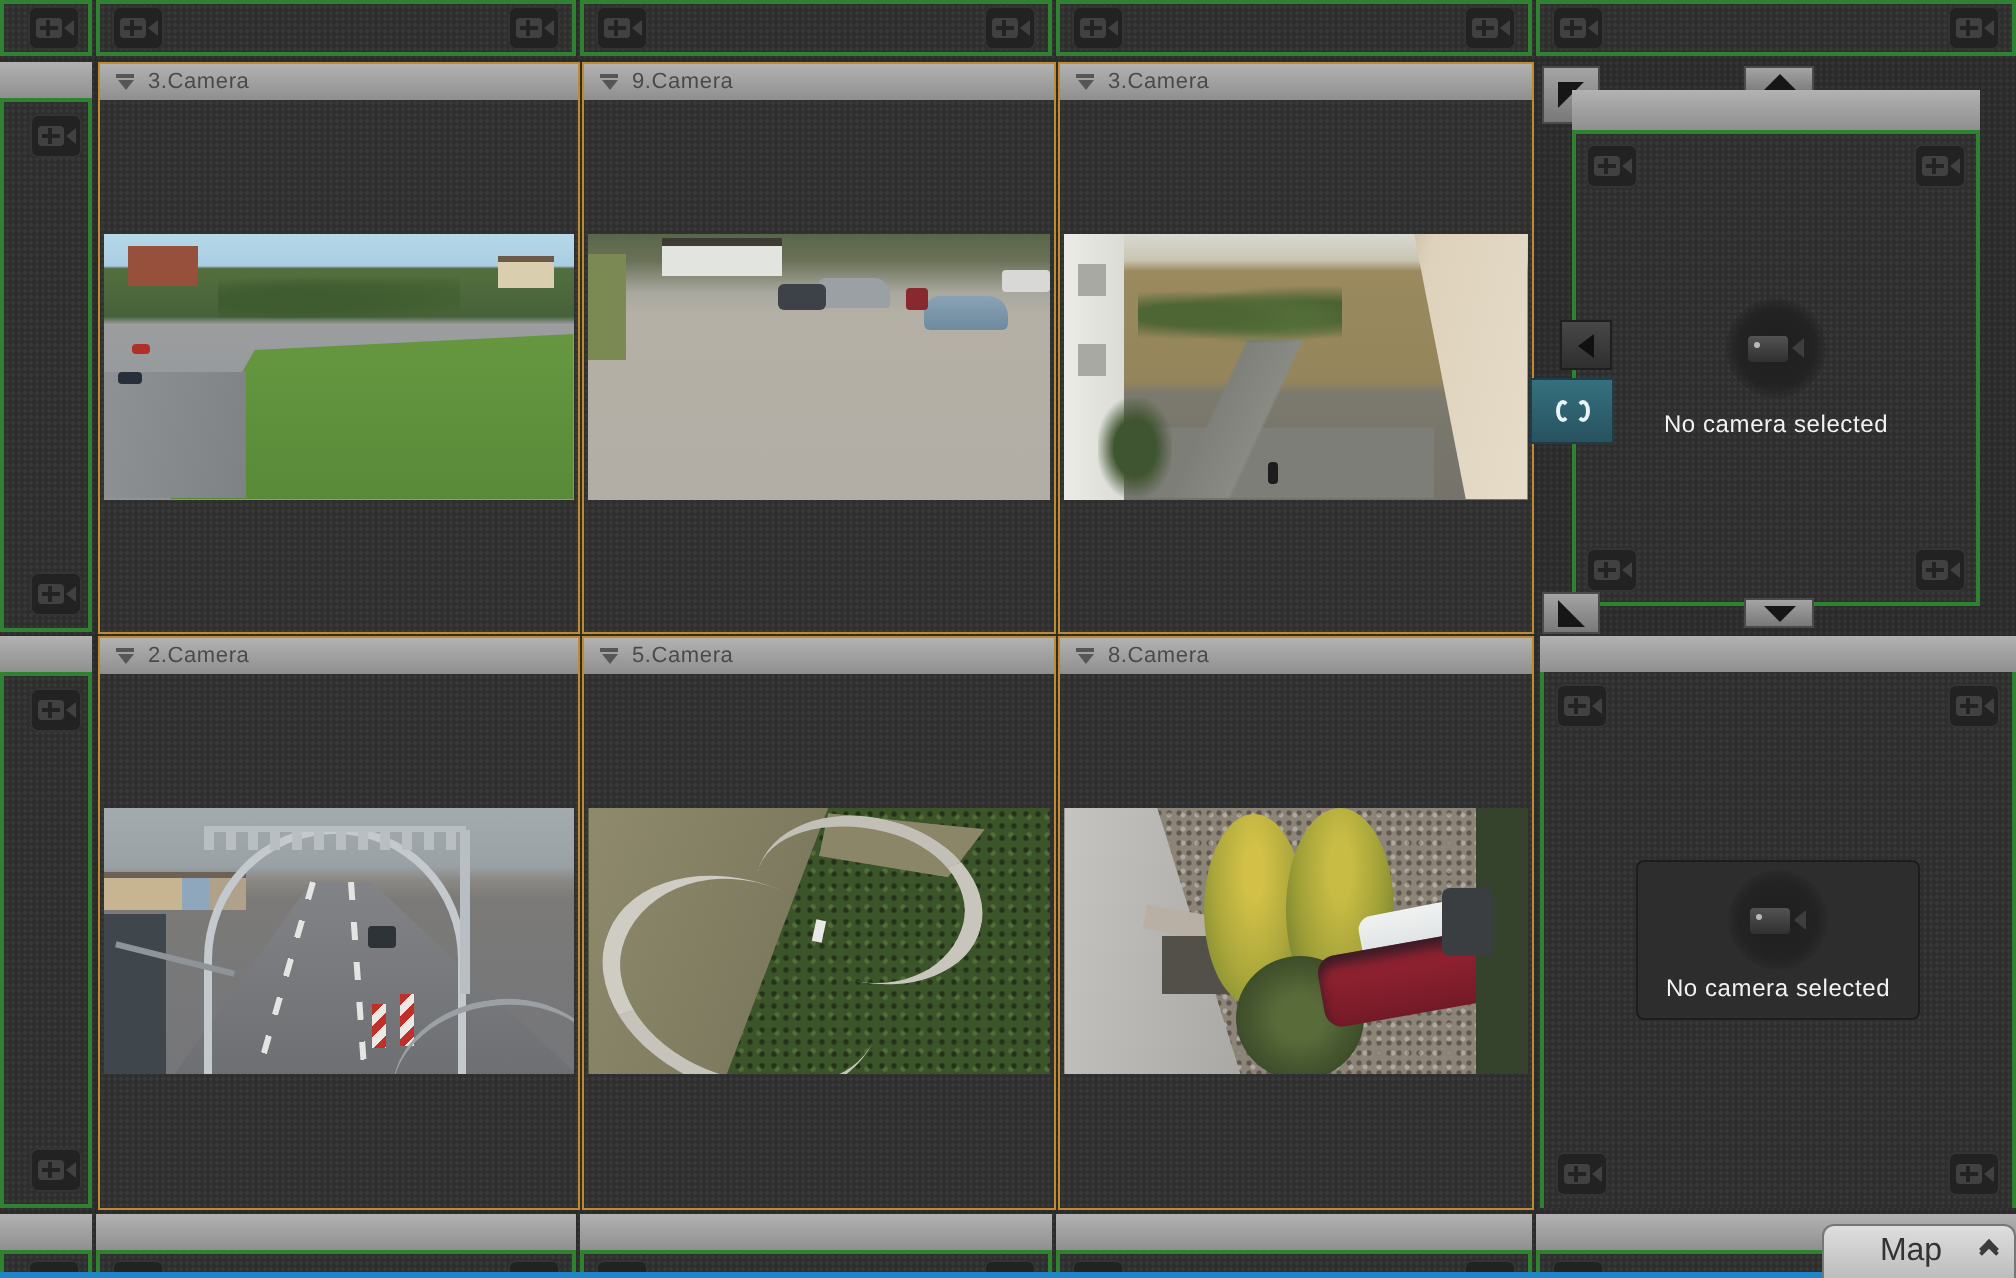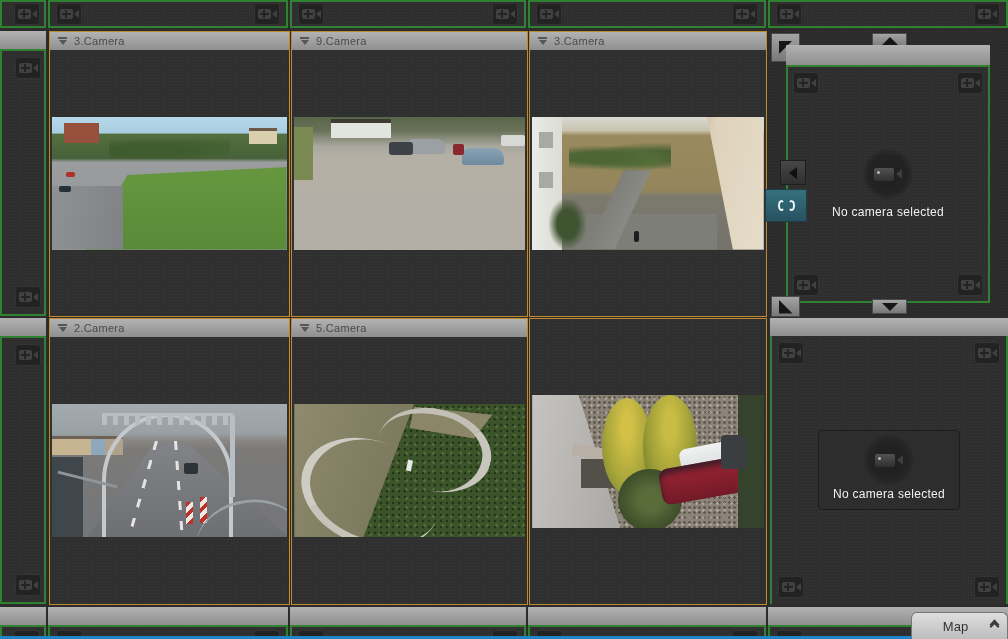--- a/index.html
+++ b/index.html
@@ -65,21 +65,21 @@
   .tri-left{width:0;height:0;border-top:6px solid transparent;border-bottom:6px solid transparent;border-right:8px solid #101010;}
   .link-btn{position:absolute;background:linear-gradient(#35707f,#28525f);border:1px solid #1e3d47;
     display:flex;align-items:center;justify-content:center;gap:3px;}
   .link-btn i{display:block;width:7px;height:11px;border:2px solid #eaf3f6;border-radius:50%;}
   .link-btn i.l{border-right-color:transparent;}
   .link-btn i.r{border-left-color:transparent;}
   
   .map-btn{position:absolute;left:911px;top:612px;width:97px;height:27px;z-index:30;
     background:linear-gradient(#dedede,#bdbdbd);border:1px solid #767676;border-bottom:none;
     border-radius:6px 6px 0 0;display:flex;align-items:center;justify-content:center;}
-  .map-label{color:#333;font-size:13px;margin-right:8px;}
+  .map-label{color:#333;font-size:16px;margin-right:8px;}
   .dchev{position:absolute;right:9px;top:8px;}
   .dchev b{display:block;width:7px;height:7px;border-left:2px solid #3c3c3c;border-top:2px solid #3c3c3c;transform:rotate(45deg);}
   .dchev b + b{margin-top:-5px;}
   .blue-line{position:absolute;left:0;top:636px;width:1008px;height:3px;background:#1e86c8;z-index:20;}
 </style>
 </head>
 <body>
 
 <div class="canvas">
 
@@ -258,20 +258,27 @@
         <div class="sa" style="left:0;top:0;width:100%;height:100%;background:linear-gradient(110deg,#8f8a6d 0%,#7c795e 45%,#5f6349 75%);clip-path:polygon(0 0,52% 0,30% 100%,0 100%);"></div>
         <div class="sa" style="left:0;top:0;width:100%;height:100%;background:#8c8668;clip-path:polygon(52% 2%,86% 8%,78% 26%,50% 18%);"></div>
         <div class="sa" style="left:2%;top:28%;width:62%;height:78%;border-left:9px solid #cfccc4;border-bottom:7px solid #c6c3ba;border-radius:50%;transform:rotate(22deg);"></div>
         <div class="sa" style="left:36%;top:4%;width:50%;height:62%;border-right:9px solid #c8c5bc;border-top:6px solid #c2bfb6;border-radius:50%;transform:rotate(14deg);"></div>
         <div class="sa" style="left:49%;top:42%;width:5px;height:11px;background:#e8e8e6;transform:rotate(12deg);"></div>
       </div>
     </div>
   </div>
 
   <div class="cam-tile" style="left:529px;top:318px;width:238px;height:287px;">
+    <div class="cam-titlebar">
+      <span class="fi">
+          <span class="bar"></span>
+          <span class="tri"></span>
+        </span>
+      <span class="cam-title">8.Camera</span>
+    </div>
     <div class="cam-body">
       <div class="scene" style="background-color:#8d8478;background-image:radial-gradient(rgba(255,255,255,0.3) 1px,transparent 1.5px),radial-gradient(rgba(40,35,30,0.45) 1px,transparent 1.6px);background-size:7px 7px,5px 5px;">
         <div class="sa" style="left:0;top:0;width:100%;height:100%;background:linear-gradient(100deg,#c6c4c0,#9a9894 70%);clip-path:polygon(0 0,20% 0,38% 100%,0 100%);"></div>
         <div class="sa" style="left:17%;top:40%;width:24%;height:9%;background:#b8b0a4;transform:rotate(10deg);"></div>
         <div class="sa" style="left:21%;top:48%;width:17%;height:22%;background:#53504a;"></div>
         <div class="sa" style="left:30%;top:2%;width:50px;height:96px;border-radius:50%;background:radial-gradient(ellipse at 50% 30%,#d2c047 15%,#aca83c 55%,#7e8a30 90%);"></div>
         <div class="sa" style="left:48%;top:0;width:54px;height:102px;border-radius:50%;background:radial-gradient(ellipse at 50% 30%,#c8bc44 15%,#a0a038 55%,#6f7e2c 90%);"></div>
         <div class="sa" style="left:37%;top:56%;width:64px;height:62px;border-radius:50%;background:radial-gradient(ellipse,#5a6b3a 25%,#394a28 75%);"></div>
         <div class="sa" style="left:64%;top:36%;width:74px;height:27px;background:linear-gradient(#f0f2f2,#d8dcdc);border-radius:7px;transform:rotate(-11deg);"></div>
         <div class="sa" style="left:55%;top:50%;width:92px;height:36px;background:linear-gradient(#9a2433,#741a28);border-radius:9px;transform:rotate(-10deg);box-shadow:inset 0 5px 6px rgba(25,25,35,0.75);"></div>

